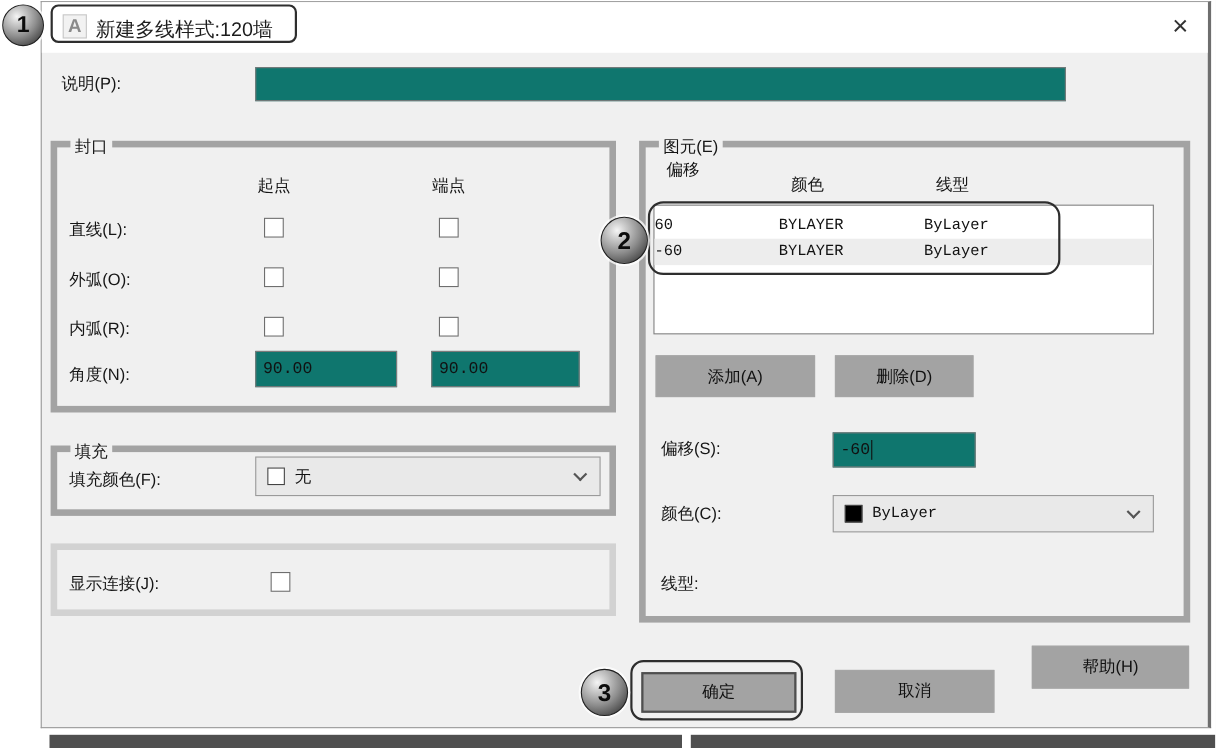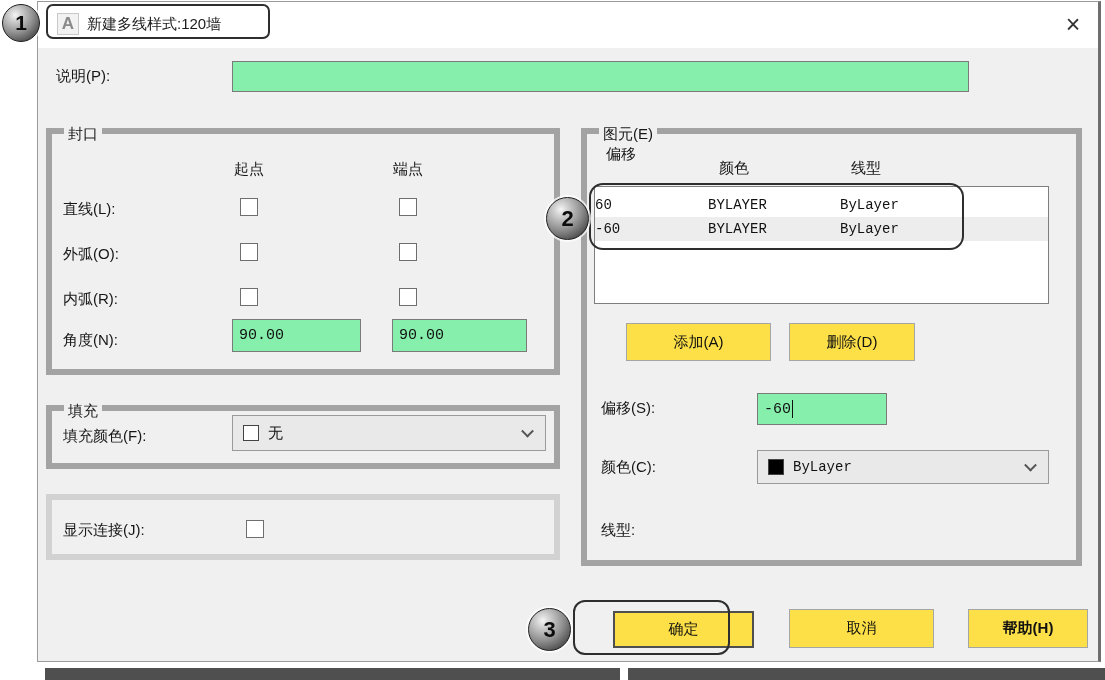--- a/index.html
+++ b/index.html
@@ -17,52 +17,52 @@
     border-right:3px solid #6e6e6e;
   }
   .titlebar {
     position:absolute; left:0; top:0; right:0; height:46px; background:#ffffff;
   }
   .app-logo {
     position:absolute; left:19px; top:11px; width:22px; height:22px;
     background:#f2f2f2; border:1px solid #c8c8c8; color:#8a8a8a;
     font-weight:bold; font-size:17px; display:flex; align-items:center; justify-content:center;
   }
-  .win-title { position:absolute; left:49px; top:13px; font-size:15px; color:#1c1c1c; white-space:nowrap; }
+  .win-title { position:absolute; left:49px; top:13px; font-size:18px; color:#1c1c1c; white-space:nowrap; }
   .close-btn {
     position:absolute; right:9px; top:6px; width:32px; height:32px;
     display:flex; align-items:center; justify-content:center;
     font-size:25px; color:#333; cursor:default;
   }
 
   
   .group { position:absolute; border:6px solid #a3a3a3; }
   .group-light { border-color:#d2d2d2; }
   .group-title {
     position:absolute; top:-10px; left:12px; background:#f0f0f0;
     padding:0 4px; font-size:15px; color:#161616; line-height:19px; white-space:nowrap;
   }
 
   .lbl { position:absolute; white-space:nowrap; color:#161616; }
 
   .tfield {
-    position:absolute; background:#86efac; border:1px solid #7a7a7a;
+    position:absolute; background:#0f766e; border:1px solid #7a7a7a;
     font-family:"Liberation Mono","DejaVu Sans Mono",monospace; font-size:15px;
     display:flex; align-items:center; padding-left:6px; color:#111;
   }
   .caret { display:inline-block; width:1px; height:18px; background:#111; margin-left:1px; }
 
   .checkbox {
     position:absolute; width:18px; height:18px; background:#fff; border:1px solid #6e6e6e;
   }
 
   .btn {
-    position:absolute; background:#fde047; border:1px solid #a5a5a5;
+    position:absolute; background:#a3a3a3; border:1px solid #a5a5a5;
     display:flex; align-items:center; justify-content:center;
-    font-size:15px; color:#111; white-space:nowrap;margin-left:30px;
+    font-size:15px; color:#111; white-space:nowrap;
   }
   .btn-default { border:2px solid #4f4f4f; }
 
   .combo {
     position:absolute; background:#e9e9e9; border:1px solid #9a9a9a;
     display:flex; align-items:center; padding-left:10px;
   }
   .swatch { width:16px; height:16px; border:1px solid #444; margin-right:9px; flex:0 0 auto; }
   .chev {
     position:absolute; right:13px; top:50%; width:9px; height:9px;
@@ -181,21 +181,21 @@
     <div class="combo" style="left:719px; top:448px; width:292px; height:34px; font-family:'Liberation Mono','DejaVu Sans Mono',monospace; font-size:14px;">
       <span class="swatch" style="background:#000000;"></span>
       <span>ByLayer</span>
       <span class="chev"></span>
     </div>
 
     <div class="lbl" style="left:563px; top:519px;">线型:</div>
 
     <div class="btn" style="left:721px; top:607px; width:145px; height:39px;">取消</div>
     <div class="btn btn-default" style="left:545px; top:609px; width:141px; height:37px;">确定</div>
-    <div class="btn" style="left:900px; top:607px; width:120px; height:39px;font-weight:bold;">帮助(H)</div>
+    <div class="btn" style="left:900px; top:585px; width:143px; height:39px;">帮助(H)</div>
   </div>
 
   <div class="ann" style="left:46px; top:4px; width:224px; height:35px; border-radius:7px;"></div>
   <div class="ann" style="left:589px; top:183px; width:375px; height:67px; border-radius:14px;"></div>
   <div class="ann" style="left:573px; top:600px; width:157px; height:55px; border-radius:12px;"></div>
 
   <div class="callout" style="left:2px; top:4px; width:38px; height:38px; font-size:21px;">1</div>
   <div class="callout" style="left:546px; top:197px; width:43px; height:43px; font-size:22px;">2</div>
   <div class="callout" style="left:528px; top:608px; width:43px; height:43px; font-size:22px;">3</div>
 

